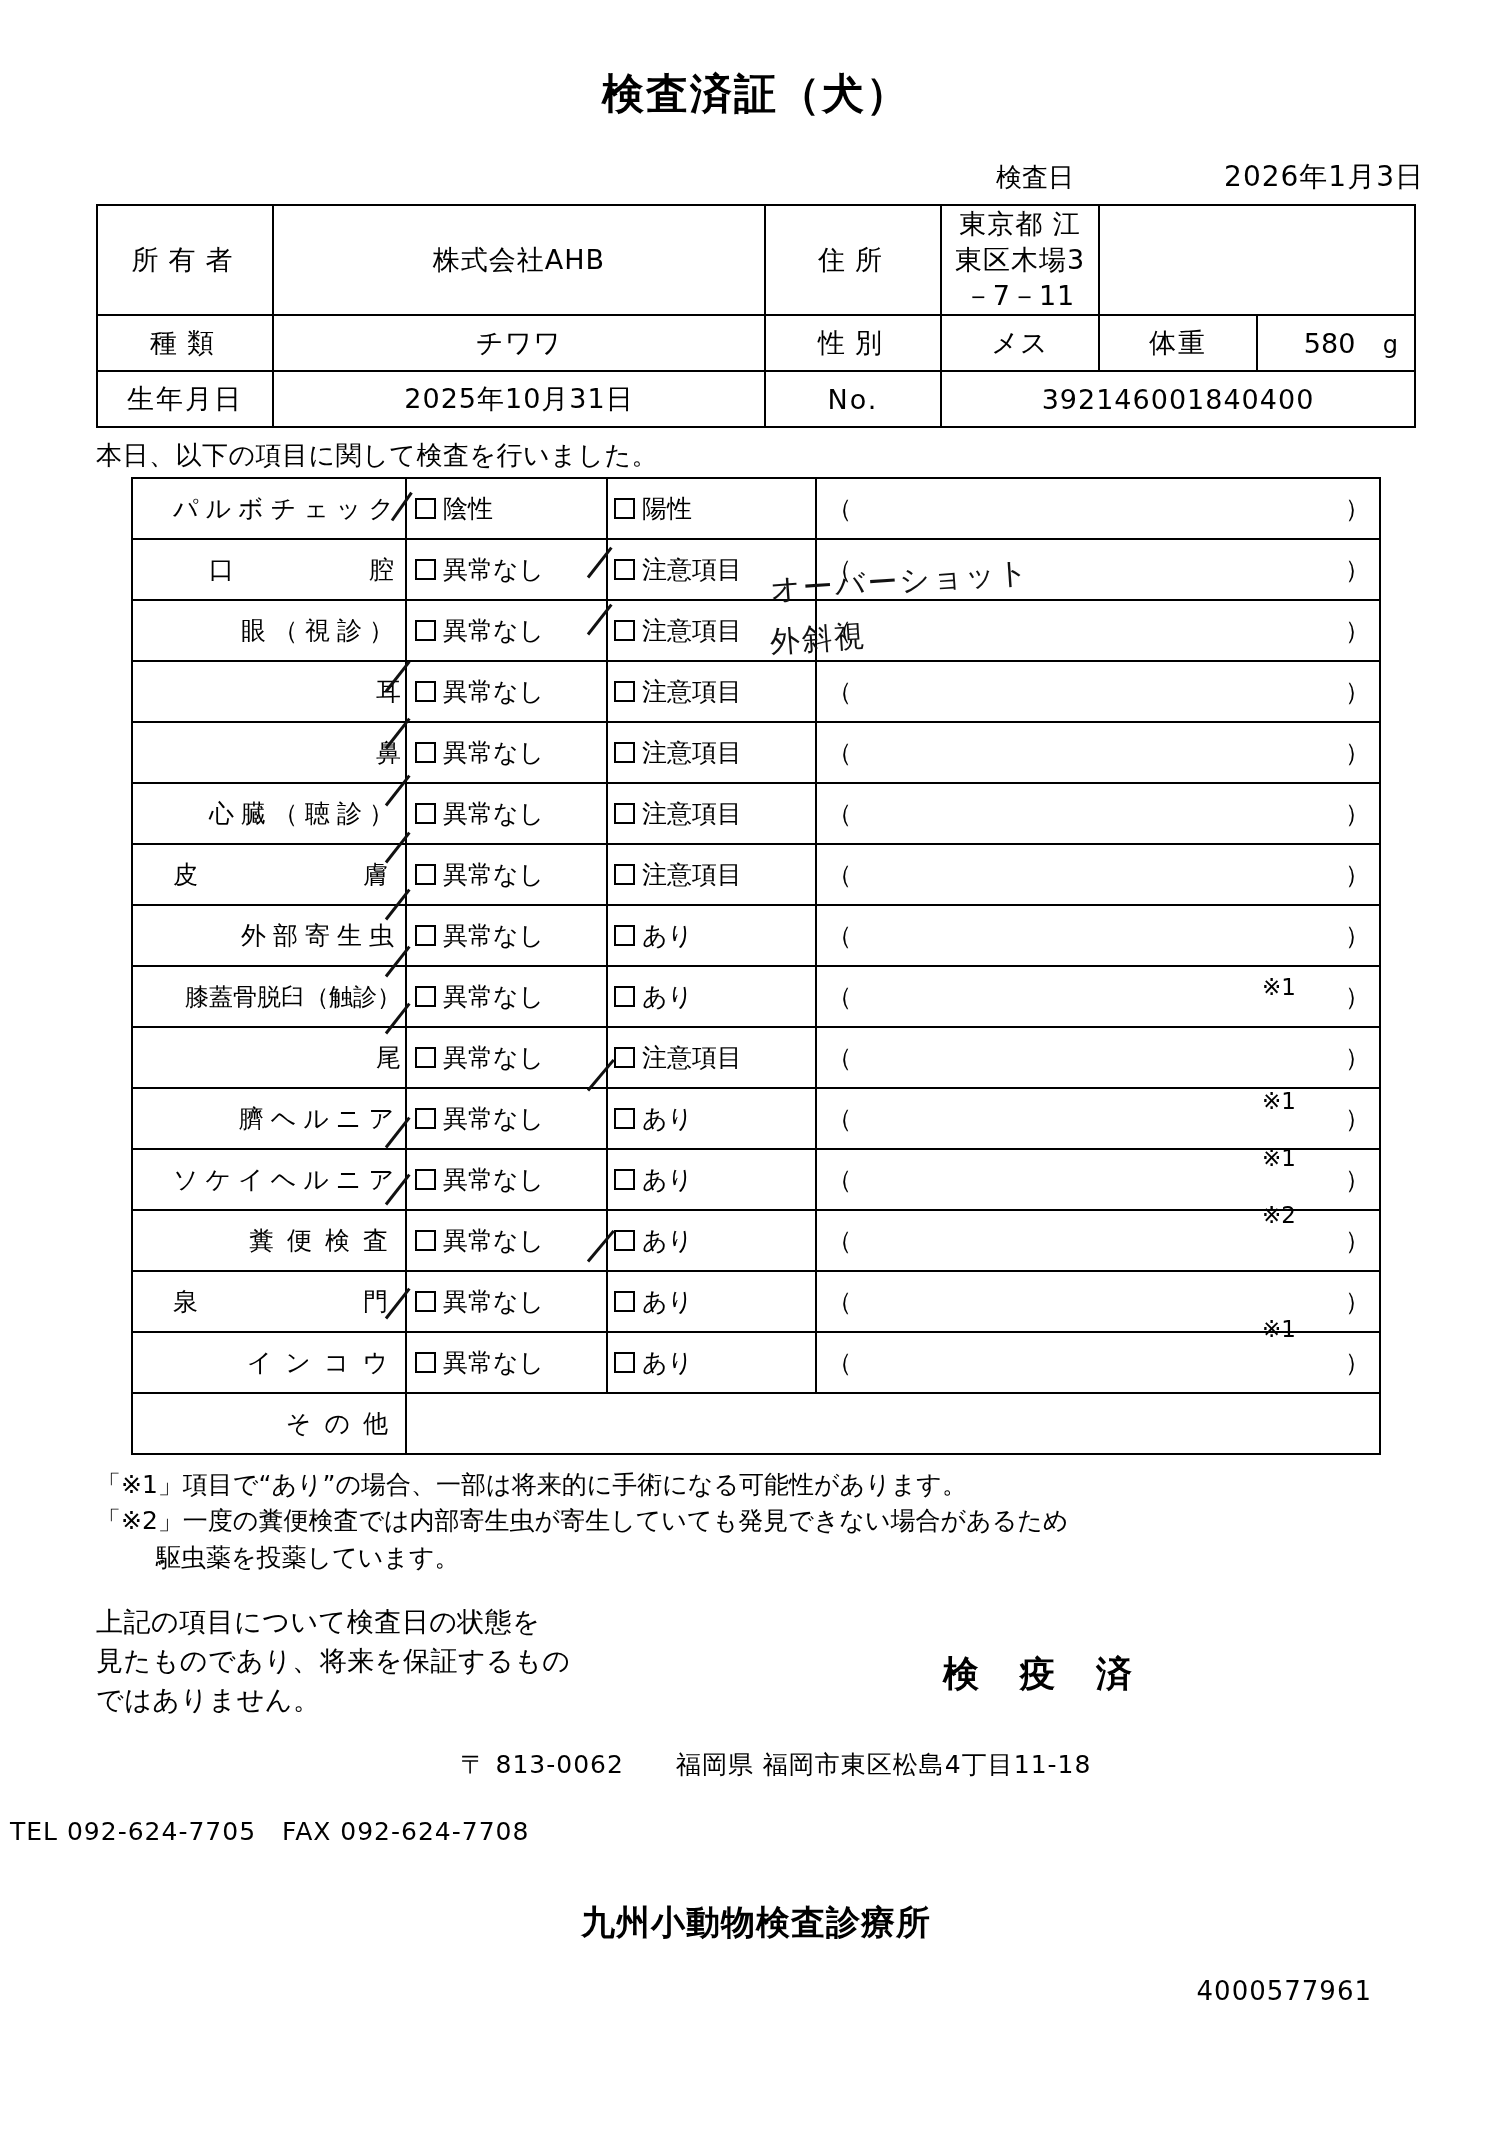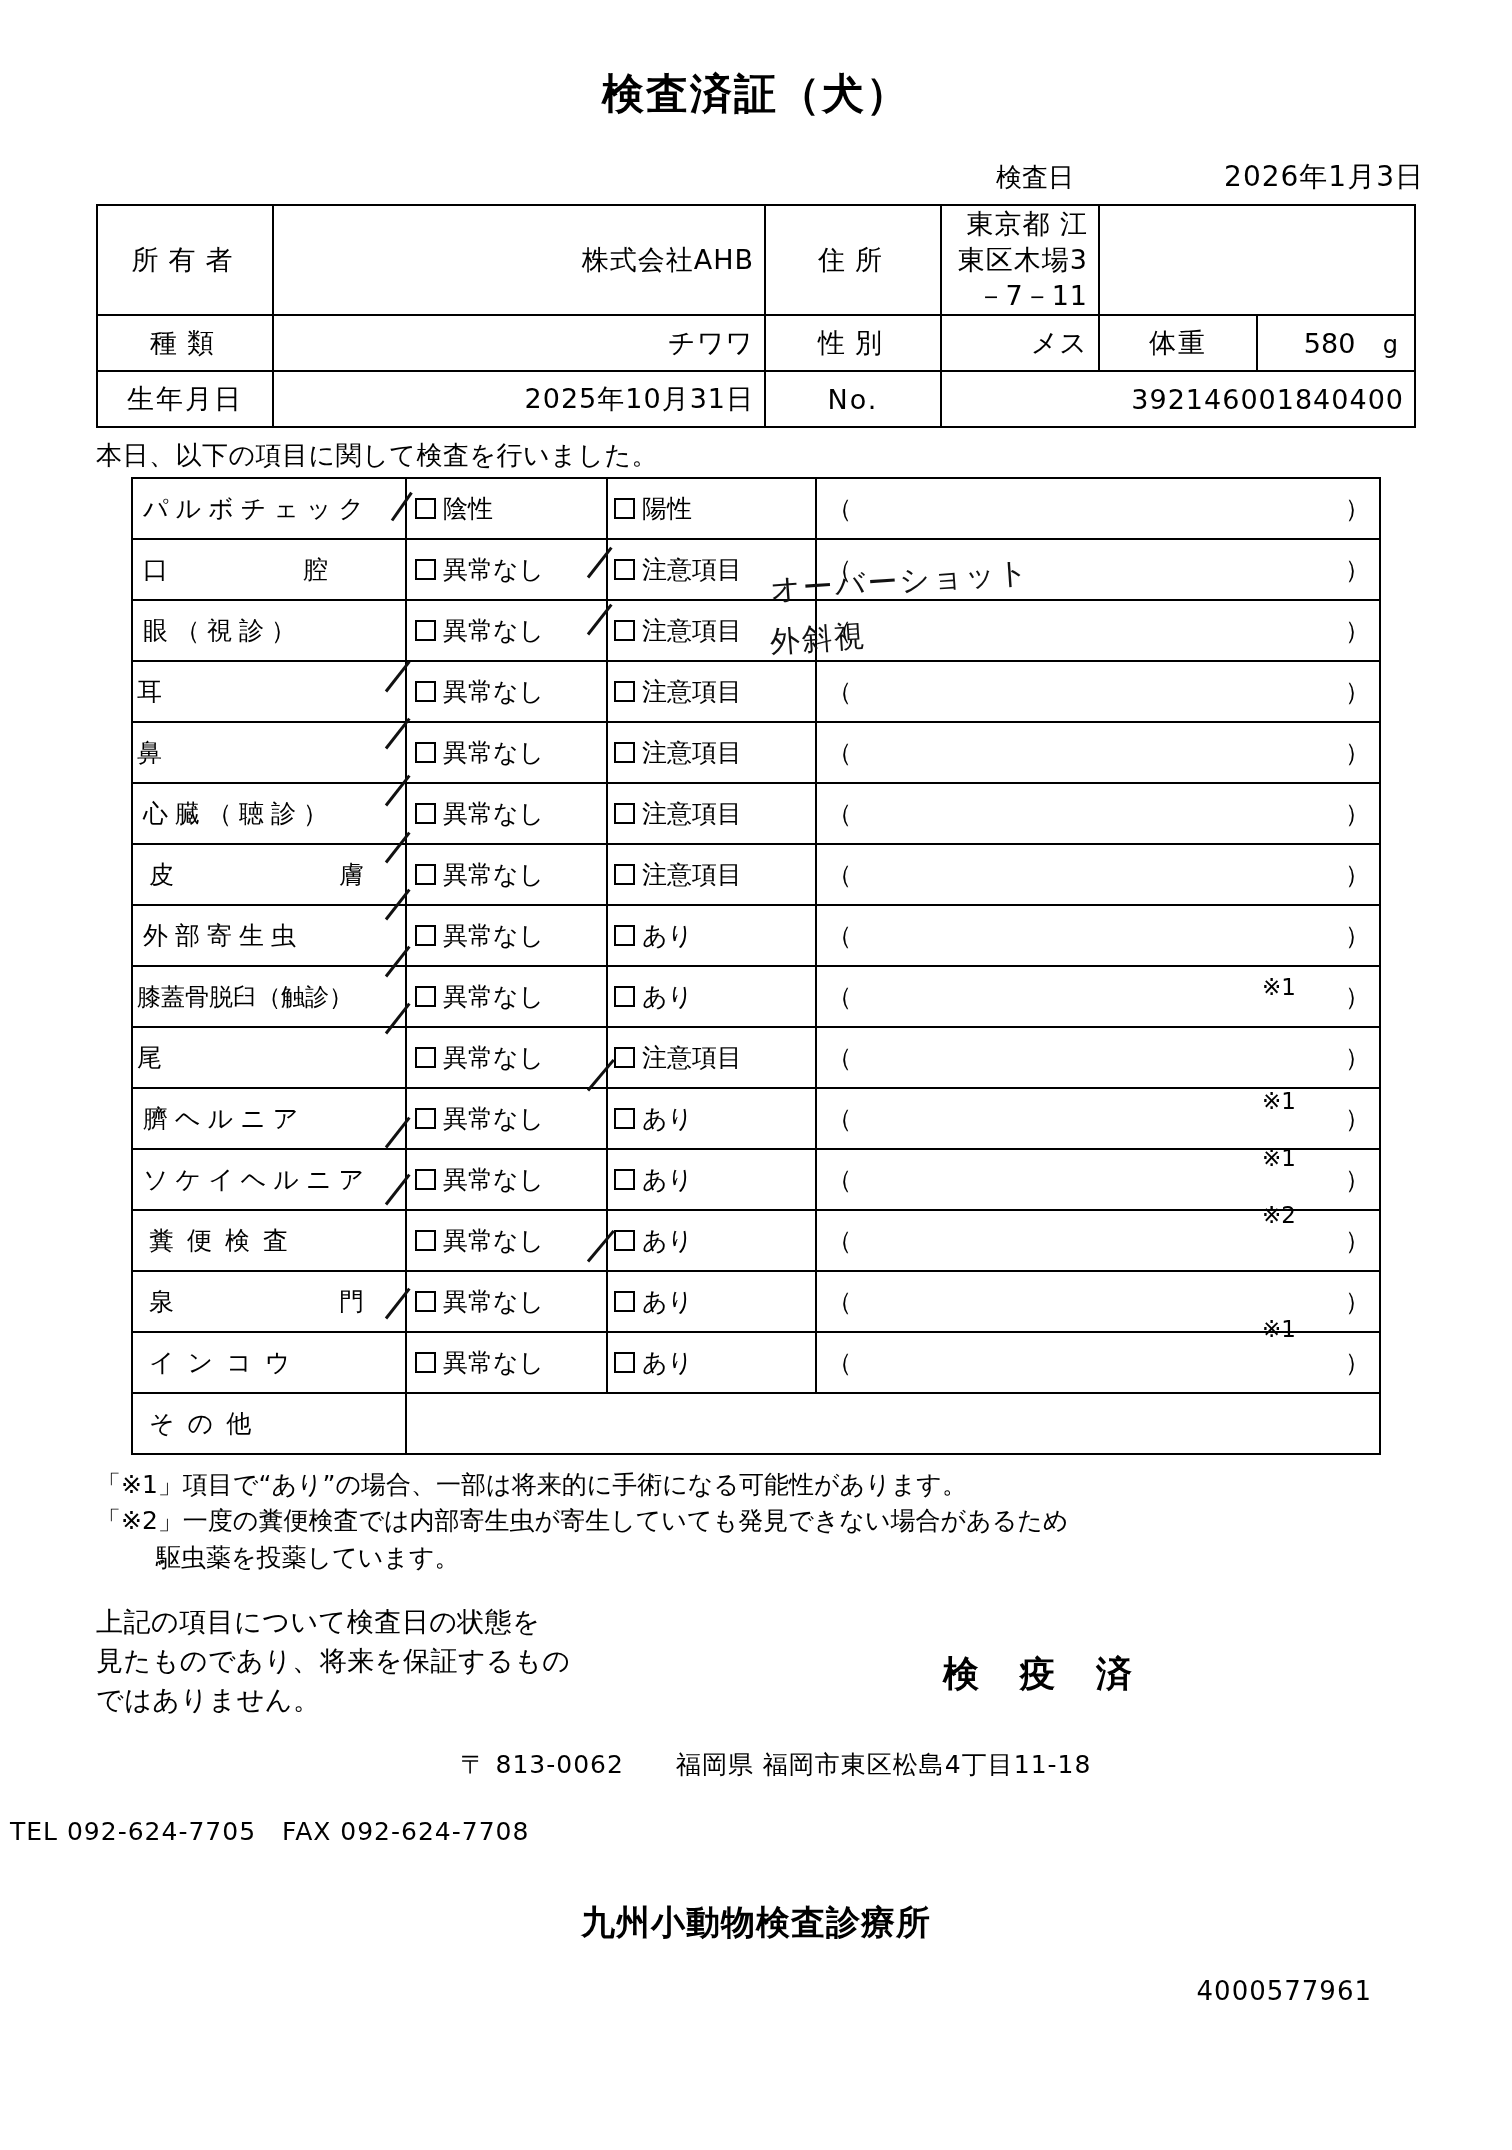--- a/index.html
+++ b/index.html
@@ -68,21 +68,21 @@
     padding-left: 14px !important;
     white-space: nowrap;
     border-radius: 16px;
   }
   .lbl-tight {
     text-align: center;
     letter-spacing: 2px;
     white-space: nowrap;
   }
   .val {
-    text-align: right;
+    text-align: center;
     letter-spacing: 1px;
     margin-left: 24px;
   }
   .weight-cell {
     text-align: right;
     position: relative;
     padding-right: 16px !important;
   }
   .weight-unit {
     display: inline-block;
@@ -103,21 +103,21 @@
     position: relative;
   }
   .check-table td {
     border: 2px solid #000;
     height: 57px;
     font-size: 25px;
     vertical-align: middle;
   }
   .c-item {
     width: 258px;
-    text-align: left;
+    text-align: right;
     white-space: nowrap;
     padding: 0 4px;
     border-radius: 22px;
   }
   .c-item.spread {
     letter-spacing: 13px;
     padding-left: 16px;
   }
   .c-item.spread2 {
     letter-spacing: 7px;

